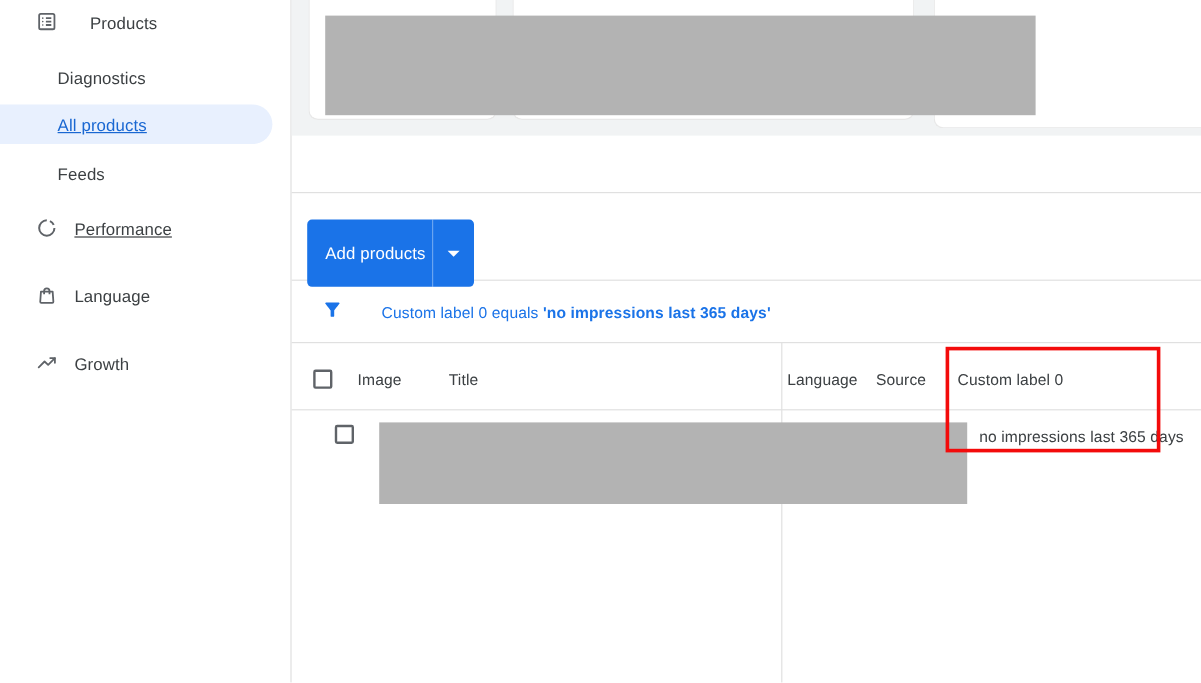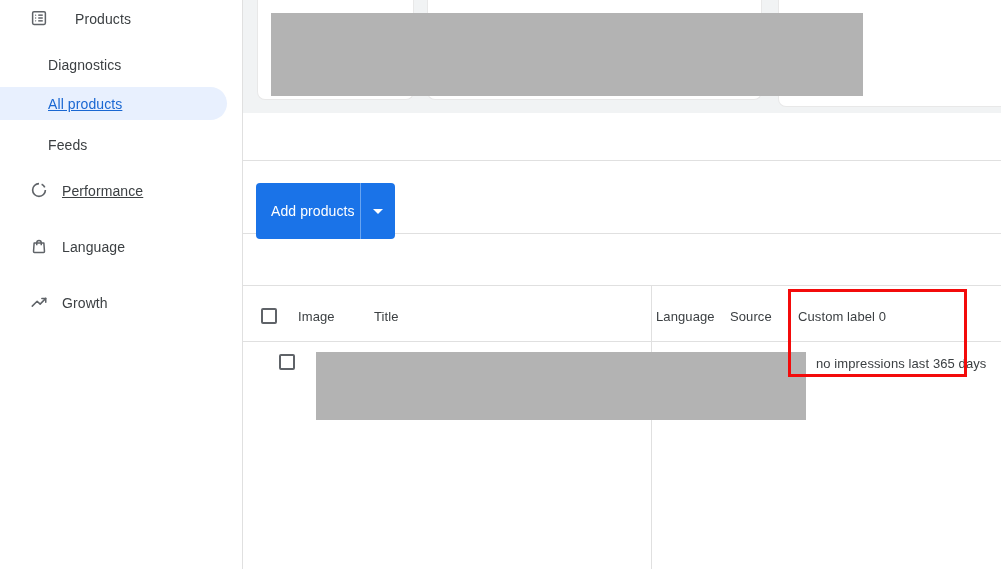--- a/index.html
+++ b/index.html
@@ -136,20 +136,28 @@
   <div class="abs toolbar">
     <div class="add-btn">
       <span class="add-btn-label">Add products</span>
       <span class="add-btn-sep"></span>
       <span class="add-btn-caret-zone">
         <span class="caret-down"></span>
       </span>
     </div>
   </div>
 
+  <div class="abs filter-row">
+    <span class="funnel">
+      <svg viewBox="0 0 24 24" width="18" height="18" fill="currentColor">
+        <path d="M4.25 5.61C6.57 8.59 10 13 10 13v6c0 .55.45 1 1 1h2c.55 0 1-.45 1-1v-6s3.43-4.41 5.75-7.39c.51-.66.04-1.61-.79-1.61H5.04c-.83 0-1.3.95-.79 1.61z"></path>
+      </svg>
+    </span>
+    <span class="filter-text"><span>Custom label 0 equals </span><span class="quoted">'no impressions last 365 days'</span></span>
+  </div>
 
   <div class="abs thead">
     <span class="checkbox" style="left:18px;top:23px;" role="checkbox" aria-checked="false"></span>
     <span class="th th-image">Image</span>
     <span class="th th-title">Title</span>
     <span class="th th-language">Language</span>
     <span class="th th-source">Source</span>
     <span class="th th-custom">Custom label 0</span>
   </div>
 

